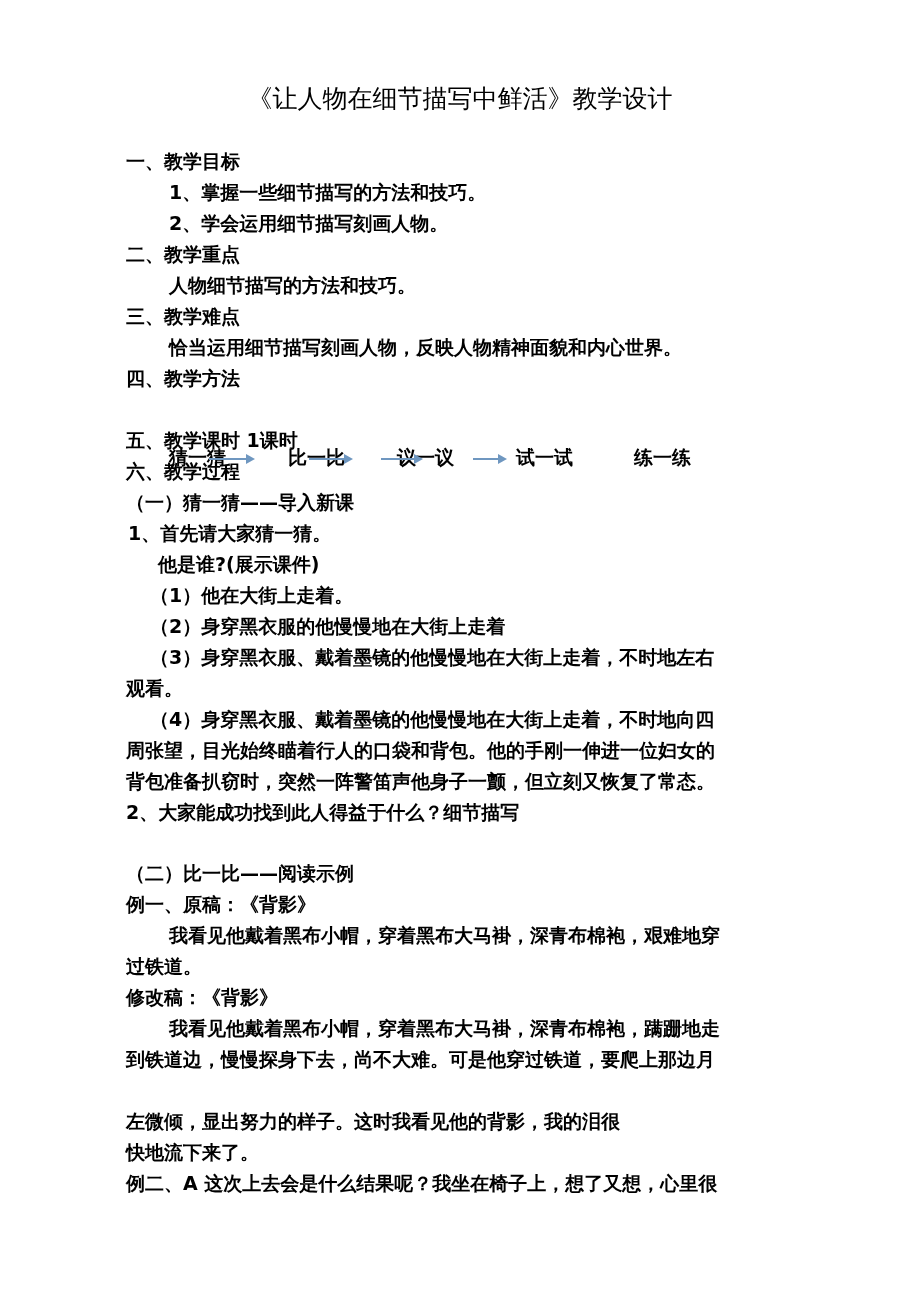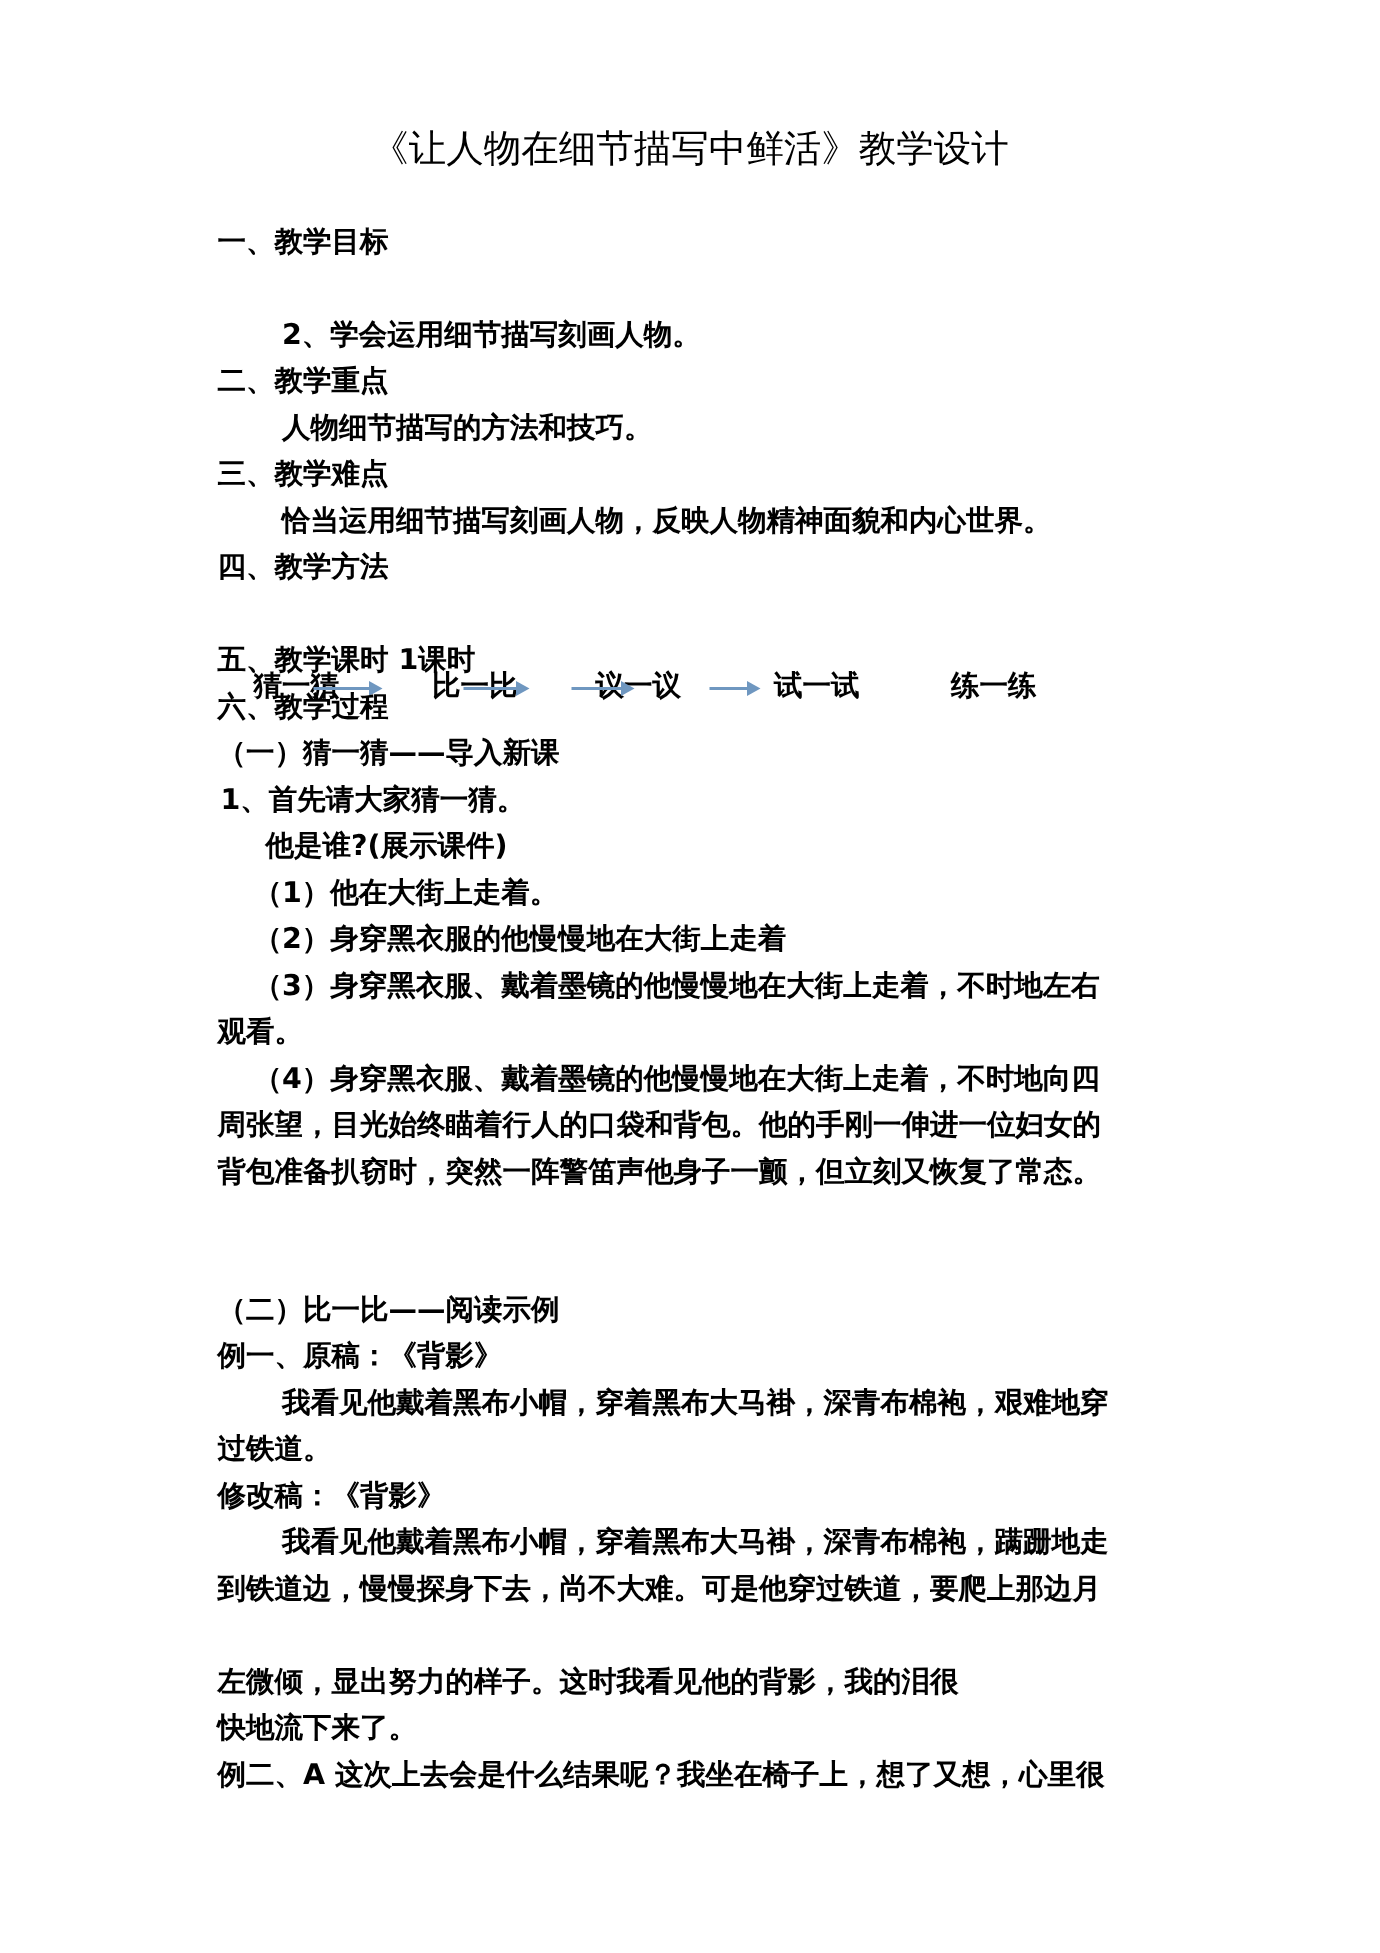--- a/index.html
+++ b/index.html
@@ -33,21 +33,20 @@
       letter-spacing: 0px;
       line-height: 34px;
     }
     .line {
       position: absolute;
       left: 126px;
       font-size: 19px;
       font-weight: bold;
       line-height: 26px;
       white-space: nowrap;
-      margin-left: 19px;
     }
     .ind1 { left: 169px; }
     .ind-s { left: 128px; text-align: center; }
     .ind-p { left: 150px; }
     .methods {
       position: absolute;
       left: 169px;
       top: 396px;
       height: 26px;
       width: 560px;
@@ -77,20 +76,21 @@
     }
   </style>
 </head>
 <body>
 
 <div class="page">
 
   <div class="title">《让人物在细节描写中鲜活》教学设计</div>
 
   <div class="line" style="top:148px">一、教学目标</div>
+  <div class="line ind1" style="top:179px">1、掌握一些细节描写的方法和技巧。</div>
   <div class="line ind1" style="top:210px">2、学会运用细节描写刻画人物。</div>
 
   <div class="line" style="top:241px">二、教学重点</div>
   <div class="line ind1" style="top:272px">人物细节描写的方法和技巧。</div>
 
   <div class="line" style="top:303px">三、教学难点</div>
   <div class="line ind1" style="top:334px">恰当运用细节描写刻画人物，反映人物精神面貌和内心世界。</div>
 
   <div class="line" style="top:365px">四、教学方法</div>
   <div class="methods">
@@ -111,20 +111,21 @@
   <div class="line" style="top:489px">（一）猜一猜——导入新课</div>
   <div class="line ind-s" style="top:520px">1、首先请大家猜一猜。</div>
   <div class="line" style="top:551px; left:158px">他是谁?(展示课件)</div>
   <div class="line ind-p" style="top:582px">（1）他在大街上走着。</div>
   <div class="line ind-p" style="top:613px">（2）身穿黑衣服的他慢慢地在大街上走着</div>
   <div class="line ind-p" style="top:644px; width:644px">（3）身穿黑衣服、戴着墨镜的他慢慢地在大街上走着，不时地左右</div>
   <div class="line" style="top:675px">观看。</div>
   <div class="line ind-p" style="top:706px">（4）身穿黑衣服、戴着墨镜的他慢慢地在大街上走着，不时地向四</div>
   <div class="line" style="top:768px">背包准备扒窃时，突然一阵警笛声他身子一颤，但立刻又恢复了常态。</div>
   <div class="line" style="top:737px">周张望，目光始终瞄着行人的口袋和背包。他的手刚一伸进一位妇女的</div>
+  <div class="line" style="top:799px">2、大家能成功找到此人得益于什么？细节描写</div>
 
   <div class="line" style="top:860px">（二）比一比——阅读示例</div>
   <div class="line" style="top:891px">例一、原稿：《背影》</div>
   <div class="line ind1" style="top:922px">我看见他戴着黑布小帽，穿着黑布大马褂，深青布棉袍，艰难地穿</div>
   <div class="line" style="top:953px">过铁道。</div>
   <div class="line" style="top:984px">修改稿：《背影》</div>
   <div class="line ind1" style="top:1015px">我看见他戴着黑布小帽，穿着黑布大马褂，深青布棉袍，蹒跚地走</div>
   <div class="line" style="top:1046px">到铁道边，慢慢探身下去，尚不大难。可是他穿过铁道，要爬上那边月</div>
   <div class="line" style="top:1108px">左微倾，显出努力的样子。这时我看见他的背影，我的泪很</div>
   <div class="line" style="top:1139px">快地流下来了。</div>

